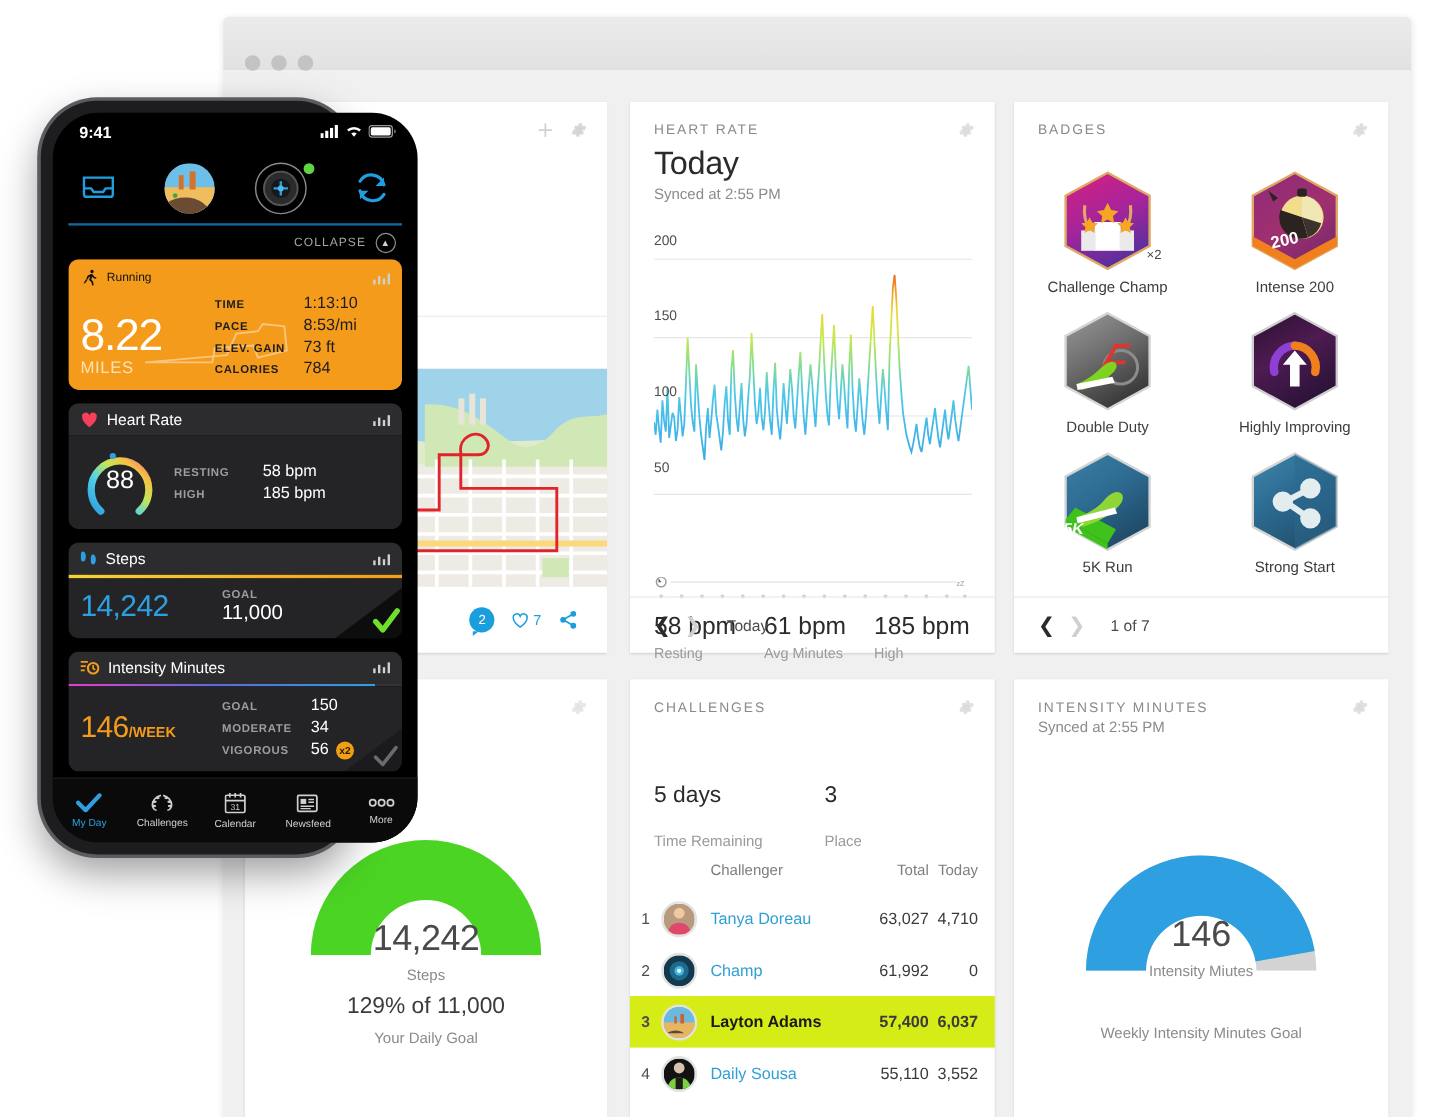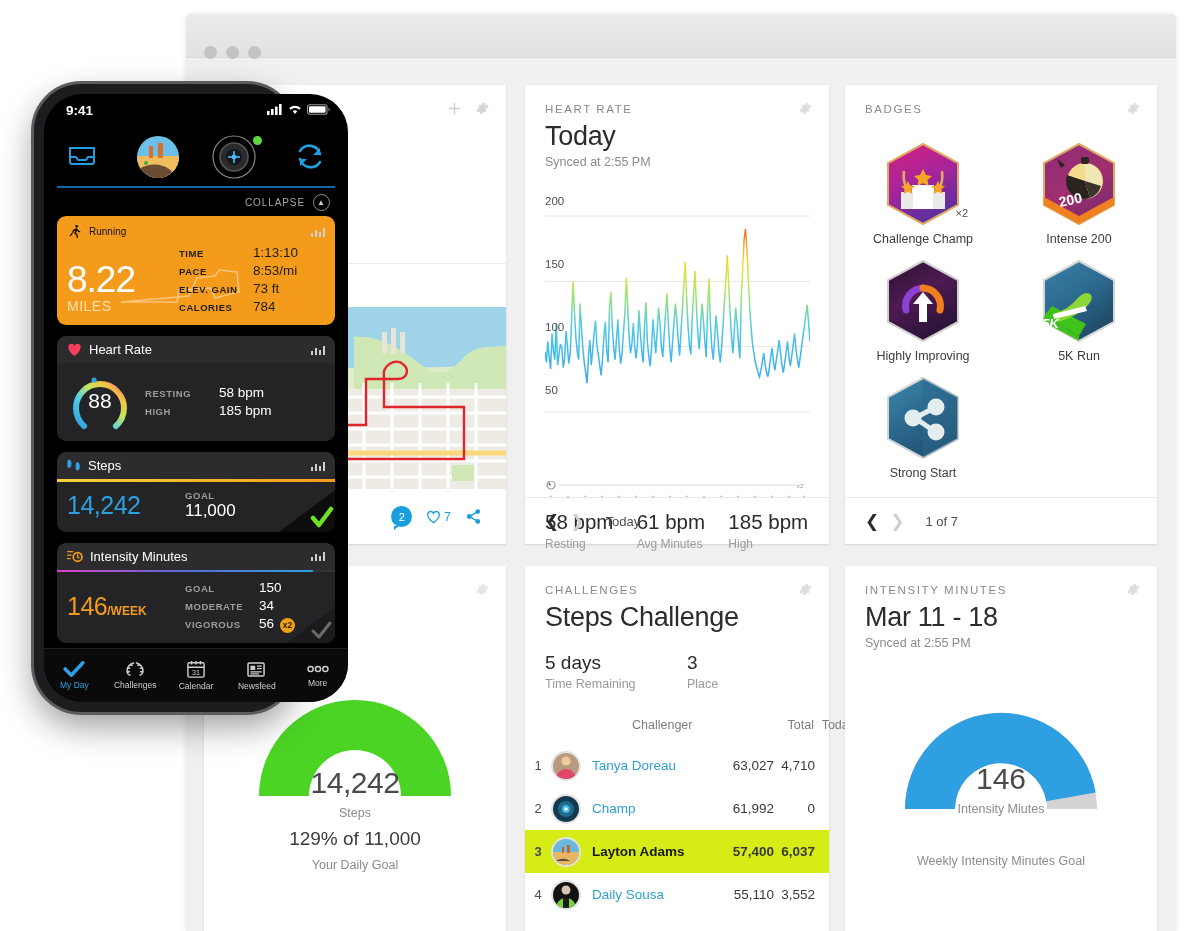--- a/index.html
+++ b/index.html
@@ -94,22 +94,22 @@
   
   .gauge-wrap { position:absolute; left:50%; transform:translateX(-50%); top:95px; width:220px; height:135px;}
   .gauge-val { position:absolute; width:100%; text-align:center; top:200px; font-size:30px; color:#4a4a4a; font-weight:300; letter-spacing:-0.5px;}
   .gauge-unit { position:absolute; width:100%; text-align:center; top:240px; font-size:12.5px; color:#8b8b8b;}
   .gauge-pct { position:absolute; width:100%; text-align:center; top:262px; font-size:19px; color:#3b3b3b; font-weight:400;}
   .gauge-goal { position:absolute; width:100%; text-align:center; top:292px; font-size:12.5px; color:#8b8b8b;}
 
   
   .ch-stats { position:absolute; left:20px; top:86px; display:flex; }
   .ch-stat .v { font-size:19px; color:#2b2b2b;}
-  .ch-stat .l { font-size:12.5px; color:#9a9a9a; margin-top:3px;}
-  .ch-head { position:absolute; left:0; top:152px; width:100%; display:flex; font-size:12.5px; color:#7e7e7e;margin-left:40px; }
+  .ch-stat .l { font-size:12.5px; color:#9a9a9a; margin-top:20px;}
+  .ch-head { position:absolute; left:0; top:152px; width:100%; display:flex; font-size:12.5px; color:#7e7e7e; }
   .ch-rows { position:absolute; left:0; top:178px; width:100%; }
   .ch-row { display:flex; align-items:center; height:43px; font-size:13.5px; }
   .ch-row.me { background:#d6ec16; font-weight:bold; color:#1a1a1a; }
   .ch-rank { width:26px; text-align:center; color:#4d4d4d; font-size:13px;}
   .ch-av { width:30px; height:30px; border-radius:50%; border:2px solid #e3e3e3; overflow:hidden; position:relative; flex:0 0 auto;}
   .ch-name { flex:1; padding-left:11px; color:#2f9fd4; }
   .ch-row.me .ch-name { color:#1a1a1a; }
   .ch-total { width:58px; text-align:right; color:#3a3a3a;}
   .ch-today { width:55px; text-align:right; color:#3a3a3a; padding-right:14px;}
 
@@ -363,20 +363,40 @@
                 <path d="M45 40 L27 34 A18 18 0 0 0 50 57 Z" fill="#2a2320"></path>
                 <path d="M45 40 L61 45 A18 18 0 0 1 50 57 Z" fill="#3b332c"></path>
                 <rect x="41" y="16" width="8" height="7" rx="2" fill="#2a2320"></rect>
                 <path d="M25 24l-8-6 4 9z" fill="#2a2320"></path>
                 <text x="20" y="66" font-size="14" font-weight="bold" fill="#fff" font-family="Liberation Sans, sans-serif" transform="rotate(-12 20 66)">200</text>
               </svg>
             </div>
             <span class="badge-name">Intense 200</span>
           </div>
 
+          <div class="badge-cell">
+            <div class="hexwrap">
+              <svg width="78" height="86" viewBox="0 0 78 86">
+                <defs>
+                    <linearGradient id="g3" x1="0" y1="0" x2="0.5" y2="1">
+                      <stop offset="0" stop-color="#9a9a9a"></stop>
+                      <stop offset="0.5" stop-color="#6e6e6e"></stop>
+                      <stop offset="1" stop-color="#3a3a3a"></stop>
+                    </linearGradient>
+                  </defs>
+                <polygon points="39,3 74,22 74,64 39,83 4,64 4,22" fill="url(#g3)" stroke="#d4d4d4" stroke-width="2"></polygon>
+                <circle cx="50" cy="48" r="14" fill="none" stroke="#8c8c8c" stroke-width="2.5"></circle>
+                <path d="M30 58 L46 30 L58 30" stroke="#e0352f" stroke-width="3.2" fill="none"></path>
+                <path d="M40 44 L54 44" stroke="#e0352f" stroke-width="3.2"></path>
+                <path d="M14 62 c6 -3 12 -6 18 -12 c4 -4 9 -8 13 -6 c3 2 1 6 -2 9 c-7 7 -17 12 -26 14 z" fill="#7ed321"></path>
+                <path d="M13 62 l30 -6 l2 5 l-31 6z" fill="#fff"></path>
+              </svg>
+            </div>
+            <span class="badge-name">Double Duty</span>
+          </div>
 
           <div class="badge-cell">
             <div class="hexwrap">
               <svg width="78" height="86" viewBox="0 0 78 86">
                 <defs>
                     <linearGradient id="g4" x1="0" y1="0" x2="0.5" y2="1">
                       <stop offset="0" stop-color="#2a1030"></stop>
                       <stop offset="0.5" stop-color="#4e1b52"></stop>
                       <stop offset="1" stop-color="#2c1338"></stop>
                     </linearGradient>
@@ -457,21 +477,20 @@
         <div class="gauge-pct">129% of 11,000</div>
         <div class="gauge-goal">Your Daily Goal</div>
       </div>
 
       <div class="card col2 rowB hB" id="c-ch">
         <div class="card-label">CHALLENGES</div>
         <svg class="gear" viewBox="0 0 24 24">
           <path fill="#aaa" d="M12 8.4a3.6 3.6 0 100 7.2 3.6 3.6 0 000-7.2zm0 5.4a1.8 1.8 0 110-3.6 1.8 1.8 0 010 3.6z"></path>
           <path fill="#aaa" opacity=".8" d="M20 12c0-.5-.05-1-.14-1.47l2-1.4-2-3.46-2.3.95A7.9 7.9 0 0015.9 5.3l-.3-2.45h-4l-.3 2.45c-.6.25-1.15.57-1.66.95l-2.3-.95-2 3.46 2 1.4A8 8 0 004 12c0 .5.05 1 .14 1.47l-2 1.4 2 3.46 2.3-.95c.5.38 1.06.7 1.66.95l.3 2.45h4l.3-2.45c.6-.25 1.16-.57 1.66-.95l2.3.95 2-3.46-2-1.4c.09-.47.14-.97.14-1.47z"></path>
         </svg>
-        <div class="card-title">Steps Challenge</div>
 
         <div class="ch-stats">
           <div class="ch-stat" style="width:142px">
             <div class="v">5 days</div>
             <div class="l">Time Remaining</div>
           </div>
           <div class="ch-stat">
             <div class="v">3</div>
             <div class="l">Place</div>
           </div>
@@ -535,21 +554,20 @@
           </div>
         </div>
       </div>
 
       <div class="card col3 rowB hB" id="c-im">
         <div class="card-label">INTENSITY MINUTES</div>
         <svg class="gear" viewBox="0 0 24 24">
           <path fill="#aaa" d="M12 8.4a3.6 3.6 0 100 7.2 3.6 3.6 0 000-7.2zm0 5.4a1.8 1.8 0 110-3.6 1.8 1.8 0 010 3.6z"></path>
           <path fill="#aaa" opacity=".8" d="M20 12c0-.5-.05-1-.14-1.47l2-1.4-2-3.46-2.3.95A7.9 7.9 0 0015.9 5.3l-.3-2.45h-4l-.3 2.45c-.6.25-1.15.57-1.66.95l-2.3-.95-2 3.46 2 1.4A8 8 0 004 12c0 .5.05 1 .14 1.47l-2 1.4 2 3.46 2.3-.95c.5.38 1.06.7 1.66.95l.3 2.45h4l.3-2.45c.6-.25 1.16-.57 1.66-.95l2.3.95 2-3.46-2-1.4c.09-.47.14-.97.14-1.47z"></path>
         </svg>
-        <div class="card-title">Mar 11 - 18</div>
         <div class="card-sub">Synced at 2:55 PM</div>
 
         <div class="im-gauge">
           <svg width="222" height="135" viewBox="0 0 222 135">
             <path d="M15 135 A96 96 0 0 1 207 135 L157 135 A46 46 0 0 0 65 135 Z" fill="#d3d3d3"></path>
             <path d="M15 135 A96 96 0 0 1 205.6 118.5 L156.3 127.2 A46 46 0 0 0 65 135 Z" fill="#2e9fe0"></path>
           </svg>
         </div>
         <div class="im-val">146</div>
         <div class="im-unit">Intensity Miutes</div>

